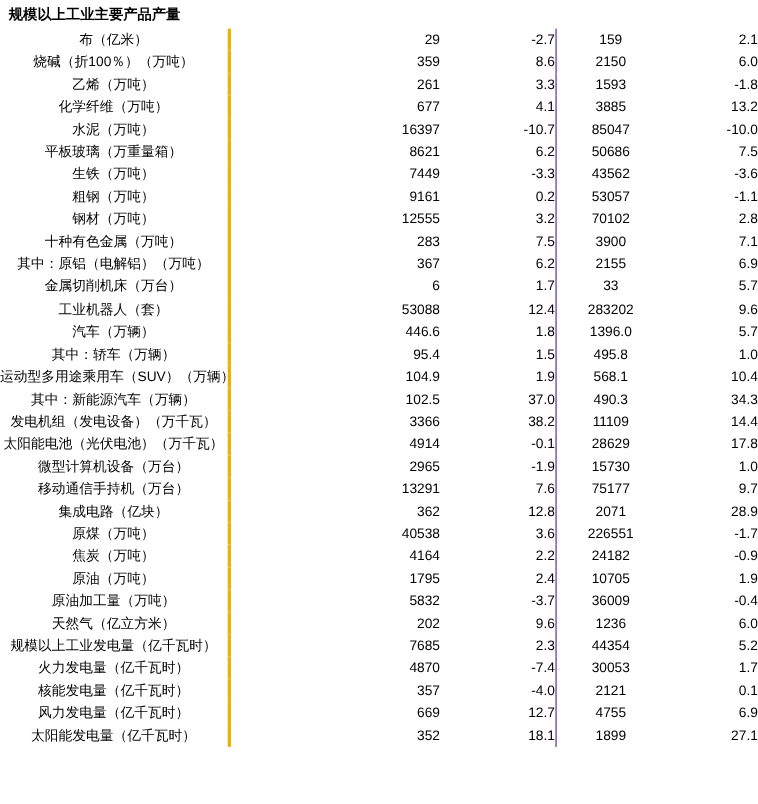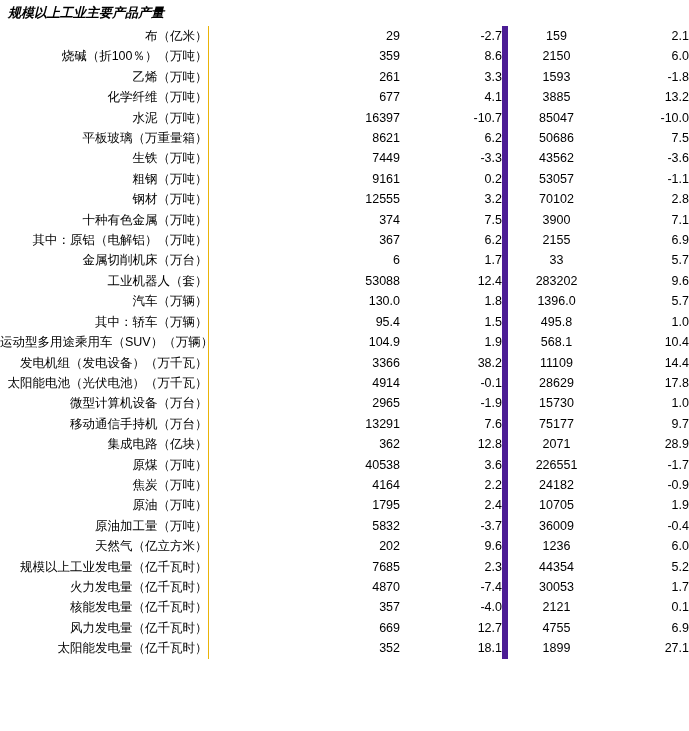--- a/index.html
+++ b/index.html
@@ -20,21 +20,20 @@
     overflow: hidden;
     box-sizing: border-box;
     padding: 4px 0 0 0;
   }
   .title {
     font-size: 13px;
     font-weight: bold;
     padding: 0 0 4px 8px;
     letter-spacing: 0px;
     white-space: nowrap;
-    font-style: italic;
   }
   table.data {
     border-collapse: collapse;
     width: 689px;
     table-layout: fixed;
     font-size: 12.5px;
   }
   table.data tr {
     height: 20.4px;
   }
@@ -47,31 +46,31 @@
   }
   
   col.c-name  { width: 208px; }
   col.c-v1    { width: 192px; }
   col.c-v2    { width: 105px; }
   col.c-v3    { width: 100px; }
   col.c-v4    { width: 84px; }
 
   td.name {
     padding-left: 8px;
-    text-align: right;
-    border-right: 1px solid #eab308;
+    text-align: center;
+    border-right: 3px solid #eab308;
   }
   td.v1 {
     text-align: right;
     padding-right: 8px;
   }
   td.v2 {
     text-align: right;
     padding-right: 8px;
-    border-right: 6px solid #4c1d95;
+    border-right: 1px solid #4c1d95;
   }
   td.v3 {
     text-align: center;
     padding-right: 8px;
     margin-top: 24px;
   }
   td.v4 {
     text-align: right;
     padding-right: 8px;
   }
@@ -154,21 +153,21 @@
         </tr>
         <tr>
           <td class="name ind0">钢材（万吨）</td>
           <td class="v1">12555</td>
           <td class="v2">3.2</td>
           <td class="v3">70102</td>
           <td class="v4">2.8</td>
         </tr>
         <tr>
           <td class="name ind0">十种有色金属（万吨）</td>
-          <td class="v1">374</td>
+          <td class="v1">283</td>
           <td class="v2">7.5</td>
           <td class="v3">3900</td>
           <td class="v4">7.1</td>
         </tr>
         <tr>
           <td class="name ind1">其中：原铝（电解铝）（万吨）</td>
           <td class="v1">367</td>
           <td class="v2">6.2</td>
           <td class="v3">2155</td>
           <td class="v4">6.9</td>
@@ -182,40 +181,47 @@
         </tr>
         <tr>
           <td class="name ind0">工业机器人（套）</td>
           <td class="v1">53088</td>
           <td class="v2">12.4</td>
           <td class="v3">283202</td>
           <td class="v4">9.6</td>
         </tr>
         <tr>
           <td class="name ind0">汽车（万辆）</td>
-          <td class="v1">130.0</td>
+          <td class="v1">446.6</td>
           <td class="v2">1.8</td>
           <td class="v3">1396.0</td>
           <td class="v4">5.7</td>
         </tr>
         <tr>
           <td class="name ind1">其中：轿车（万辆）</td>
           <td class="v1">95.4</td>
           <td class="v2">1.5</td>
           <td class="v3">495.8</td>
           <td class="v4">1.0</td>
         </tr>
         <tr>
           <td class="name ind3">运动型多用途乘用车（SUV）（万辆）</td>
           <td class="v1">104.9</td>
           <td class="v2">1.9</td>
           <td class="v3">568.1</td>
           <td class="v4">10.4</td>
         </tr>
         <tr>
+          <td class="name ind1">其中：新能源汽车（万辆）</td>
+          <td class="v1">102.5</td>
+          <td class="v2">37.0</td>
+          <td class="v3">490.3</td>
+          <td class="v4">34.3</td>
+        </tr>
+        <tr>
           <td class="name ind0">发电机组（发电设备）（万千瓦）</td>
           <td class="v1">3366</td>
           <td class="v2">38.2</td>
           <td class="v3">11109</td>
           <td class="v4">14.4</td>
         </tr>
         <tr>
           <td class="name ind0">太阳能电池（光伏电池）（万千瓦）</td>
           <td class="v1">4914</td>
           <td class="v2">-0.1</td>

